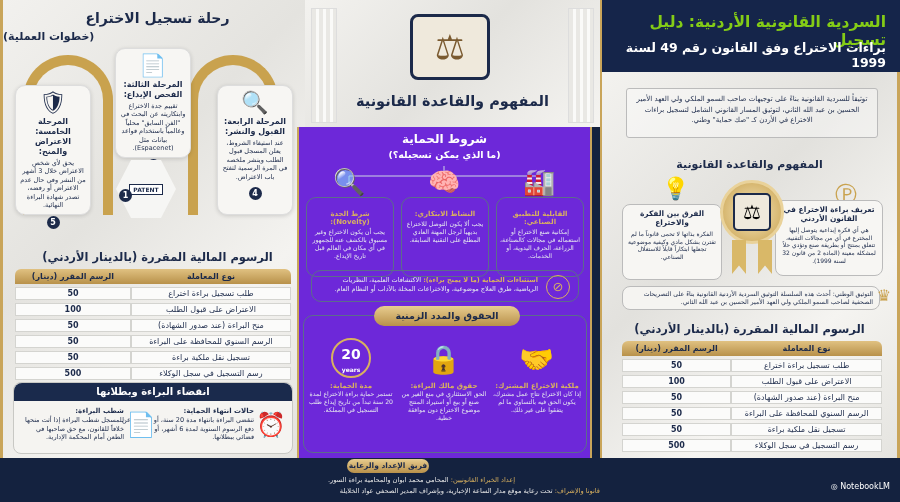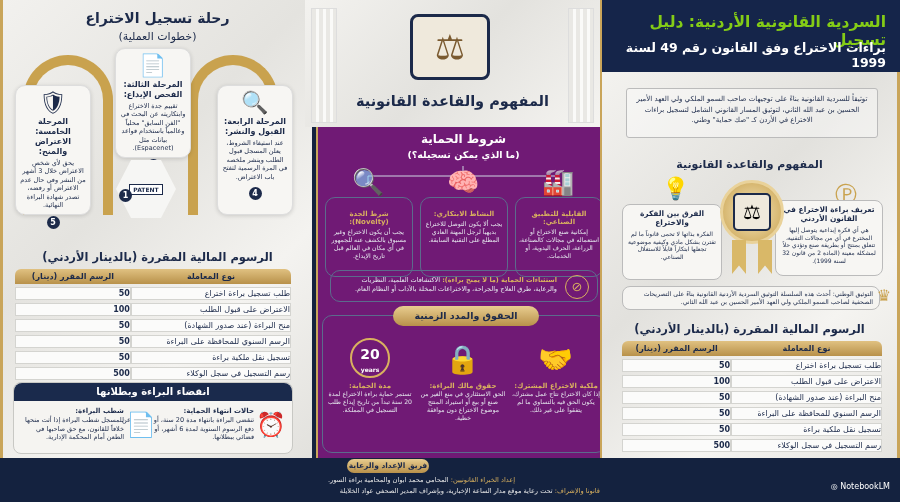--- a/index.html
+++ b/index.html
@@ -2,49 +2,49 @@
 <html><head>
 <meta charset="utf-8">
 <style>
 *{box-sizing:border-box;margin:0;padding:0}
 html,body{width:900px;height:502px;overflow:hidden}
 body{font-family:"DejaVu Sans",sans-serif;background:#14223f;position:relative;direction:rtl}
 .panel{position:absolute}
 
 #left{left:0;top:0;width:312px;height:458px;background:linear-gradient(135deg,#f2f1ee,#e4e3df 40%,#f4f3f0 70%,#e2e1dd);border-left:3px solid #c9a55a}
 #left .title{position:absolute;top:10px;left:0;right:0;text-align:center;font-weight:bold;font-size:14px;color:#1c2a4a}
-#left .subtitle{position:absolute;top:30px;left:0;right:0;text-align:center;font-weight:normal;font-size:11px;color:#1c2a4a}
+#left .subtitle{position:absolute;top:30px;left:0;right:0;text-align:left;font-weight:bold;font-size:11px;color:#1c2a4a}
 .arch{position:absolute;border:10px solid #c9a24e;border-bottom:none;border-radius:60px 60px 0 0;background:transparent}
 .stepcard{position:absolute;background:#f7f6f3;border:1px solid #ddd;border-radius:10px;box-shadow:0 1px 4px rgba(0,0,0,.15);text-align:center;padding:4px 4px}
 .stepcard .st{font-weight:bold;font-size:8px;color:#1c2a4a;line-height:1.25}
 .stepcard .sd{font-size:6.5px;color:#1c2a4a;line-height:1.3;margin-top:2px}
 .stepicon{font-size:22px;line-height:1;margin:2px auto 3px;color:#1c2a4a}
 .num{display:inline-block;width:13px;height:13px;border-radius:50%;background:#1c2a4a;color:#fff;font-size:8px;line-height:13px;text-align:center;font-weight:bold;margin-top:3px}
 .hex{position:absolute;left:113px;top:160px;width:60px;height:58px;background:#f6f6f4;clip-path:polygon(25% 0,75% 0,100% 50%,75% 100%,25% 100%,0 50%);display:flex;align-items:center;justify-content:center;flex-direction:column}
 .hex .pt{font-size:6px;font-weight:bold;color:#1c2a4a;border:1px solid #1c2a4a;padding:1px 3px;background:#fff}
 .num1{position:absolute;left:116px;top:186px}
 .feestitle{position:absolute;left:0;right:0;text-align:center;font-weight:bold;font-size:11.5px;color:#1c2a4a}
 .fees{position:absolute;border-collapse:separate;border-spacing:0 3px;direction:rtl}
 .fees th{background:linear-gradient(#e0c181,#b8914a);color:#1c2a4a;font-size:8px;font-weight:bold;height:15px}
 .fees th:first-child{border-radius:0 6px 0 0}
 .fees th:last-child{border-radius:6px 0 0 0}
-.fees td{background:#fbfbfa;border:1px solid #d4d4d0;font-size:8px;height:13px;text-align:right;color:#1c2a4a}
+.fees td{background:#fbfbfa;border:1px solid #d4d4d0;font-size:8px;height:13px;text-align:center;color:#1c2a4a}
 .fees td.v{font-weight:bold}
 #expiry{position:absolute;left:10px;top:382px;width:280px;height:72px;border:1px solid #c8c8c4;border-radius:8px;background:#f5f4f1}
 #expiry .hdr{height:18px;background:#1a2a4c;border-radius:8px 8px 0 0;color:#fff;font-weight:bold;font-size:10px;text-align:center;line-height:18px}
 #expiry .col{position:absolute;top:24px;width:132px;font-size:6.5px;color:#1c2a4a;line-height:1.3}
 #expiry .col b{display:block;font-size:7px}
 #expiry .ico{position:absolute;top:28px;font-size:24px;color:#7a5a3a}
 
 #centerTop{left:305px;top:0;width:295px;height:127px;background:linear-gradient(135deg,#f3f2ef,#e3e2de 50%,#f5f4f1);}
 #centerTop .col-l,#centerTop .col-r{position:absolute;top:8px;width:26px;height:115px;background:repeating-linear-gradient(90deg,#e9e8e4 0 4px,#fafaf8 4px 7px);border:1px solid #ddd}
 #centerTop .col-l{left:6px}#centerTop .col-r{right:6px}
 .gavelbox{position:absolute;left:105px;top:14px;width:80px;height:66px;border:3px solid #1c2a4a;border-radius:8px;background:#efe9dc;display:flex;align-items:center;justify-content:center;font-size:34px;color:#7a5a30}
 #centerTop .ttl{position:absolute;left:0;right:0;top:93px;text-align:center;font-weight:bold;font-size:14.5px;color:#1c2a4a}
-#centerBody{left:316px;top:127px;width:295px;height:331px;background:#701a75;border-left:2px solid #c9a55a;border-right:2px solid #c9a55a}
+#centerBody{left:297px;top:127px;width:295px;height:331px;background:#6d28d9;border-left:2px solid #c9a55a;border-right:2px solid #c9a55a}
 .cb-t{position:absolute;left:0;right:0;text-align:center;color:#fff}
 .cond{position:absolute;top:78px;width:88px;height:80px;border:1px solid #5c6b8c;border-radius:10px;text-align:center;padding:12px 3px 2px;color:#e6e9ef}
 .cond .ct{color:#d9b15f;font-weight:bold;font-size:7px}
 .cond .cd{font-size:6.2px;line-height:1.3;margin-top:2px}
 .condicon{position:absolute;top:40px;width:88px;text-align:center;font-size:26px;color:#d9b15f}
 #excl{position:absolute;left:12px;top:143px;width:268px;height:32px;border:1px solid #5c6b8c;border-radius:10px;color:#e6e9ef;font-size:6.5px;line-height:1.4;padding:5px 40px 0 8px}
 #excl b{color:#d9b15f}
 #excl .ico{position:absolute;right:8px;top:4px;width:24px;height:24px;border:1.5px solid #d9b15f;border-radius:50%;color:#d9b15f;font-size:13px;text-align:center;line-height:22px}
 #rights{position:absolute;left:4px;top:188px;width:284px;height:138px;border:1px solid #5c6b8c;border-radius:10px}
 #rights .pill{position:absolute;left:70px;top:-10px;width:146px;height:20px;border-radius:10px;background:linear-gradient(#e8cd8f,#b8904a);color:#1c2a4a;font-weight:bold;font-size:9.5px;text-align:center;line-height:20px}
@@ -183,21 +183,21 @@
     <div class="ct">النشاط الابتكاري:</div>
       <div class="cd">يجب ألا يكون التوصل للاختراع بديهياً لرجل المهنة العادي المطلع على التقنية السابقة.</div>
   </div>
   <div class="cond" style="right:196px;top:70px">
     <div class="ct">شرط الجدة (Novelty):</div>
       <div class="cd">يجب أن يكون الاختراع وغير مسبوق بالكشف عنه للجمهور في أي مكان في العالم قبل تاريخ الإيداع.</div>
   </div>
 
   <div id="excl">
     <span class="ico">⊘</span>
-    <b>استثناءات الحماية (ما لا يمنح براءة):</b> <span>الاكتشافات العلمية، النظريات والرعاية، طرق العلاج والجراحة، والاختراعات المخلة بالآداب أو النظام العام.</span>
+    <b>استثناءات الحماية (ما لا يمنح براءة):</b> <span>الاكتشافات العلمية، النظريات الرياضية، طرق العلاج موضوعية، والاختراعات المخلة بالآداب أو النظام العام.</span>
   </div>
 
   <div id="rights">
     <div class="pill">الحقوق والمدد الزمنية</div>
     <div class="right" style="right:4px">
       <div class="ri">🤝</div>
       <div class="rt">ملكية الاختراع المشترك:</div>
         <div class="rd">إذا كان الاختراع نتاج عمل مشترك، يكون الحق فيه بالتساوي ما لم يتفقوا على غير ذلك.</div>
     </div>
     <div class="right" style="right:97px">

